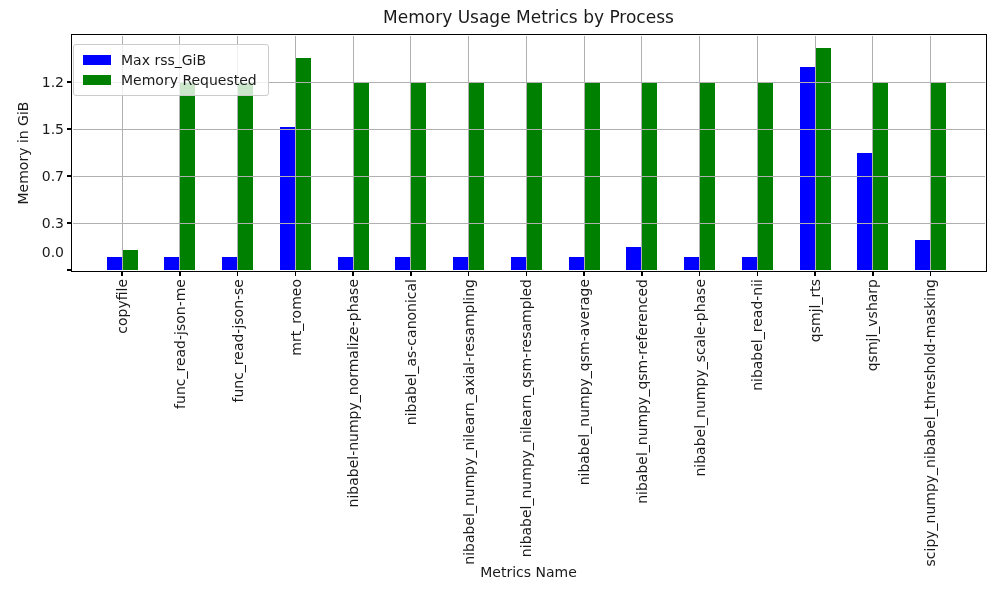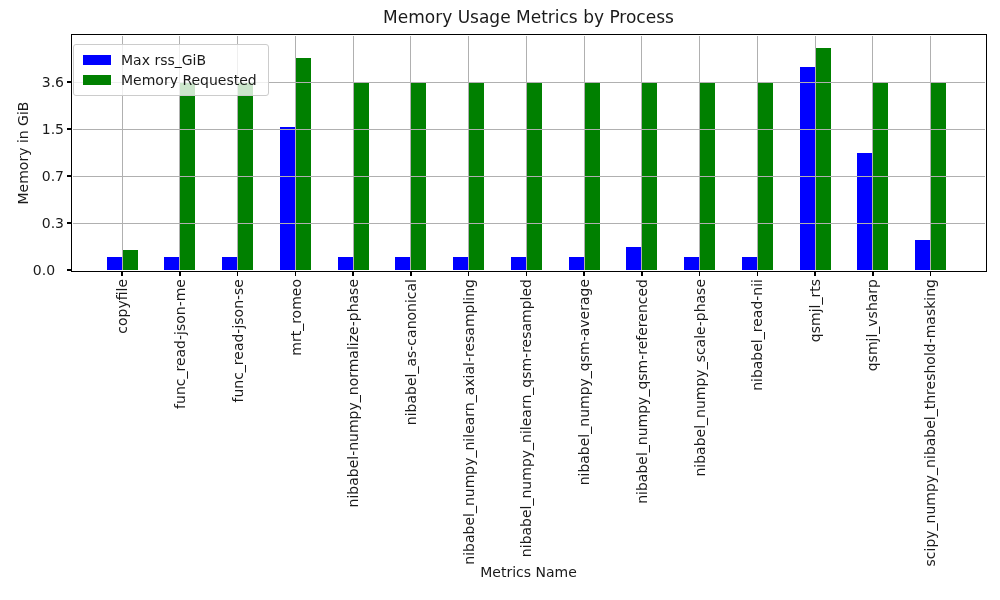--- a/index.html
+++ b/index.html
@@ -173,22 +173,22 @@
     </div>
     <div class="xtickmark" style="left: 872px; top: 271.8px; width: 1.5px; height: 4px;"></div>
     <div class="xticklabel-anchor" style="left: 864.75px; top: 279px;">
       <span>qsmjl_vsharp</span>
     </div>
     <div class="xtickmark" style="left: 929.75px; top: 271.8px; width: 1.5px; height: 4px;"></div>
     <div class="xticklabel-anchor" style="left: 922.5px; top: 279px;">
       <span>scipy_numpy_nibabel_threshold-masking</span>
     </div>
     <div class="ytickmark" style="left: 66.7px; top: 269.25px; width: 4px; height: 1.5px;"></div>
-    <div class="yticklabel" style="left: 24px; top: 262px; text-align: center;">0.0</div>
+    <div class="yticklabel" style="left: 24px; top: 244px;">0.0</div>
     <div class="ytickmark" style="left: 66.7px; top: 222.262px; width: 4px; height: 1.5px;"></div>
     <div class="yticklabel" style="left: 24px; top: 215.012px;">0.3</div>
     <div class="ytickmark" style="left: 66.7px; top: 175.274px; width: 4px; height: 1.5px;"></div>
     <div class="yticklabel" style="left: 24px; top: 168.024px;">0.7</div>
     <div class="ytickmark" style="left: 66.7px; top: 128.286px; width: 4px; height: 1.5px;"></div>
     <div class="yticklabel" style="left: 24px; top: 121.036px;">1.5</div>
     <div class="ytickmark" style="left: 66.7px; top: 81.2982px; width: 4px; height: 1.5px;"></div>
-    <div class="yticklabel" style="left: 24px; top: 74.0482px;">3.6</div>
+    <div class="yticklabel" style="left: 24px; top: 74.0482px;">1.2</div>
   </div>
 
 </body></html>

